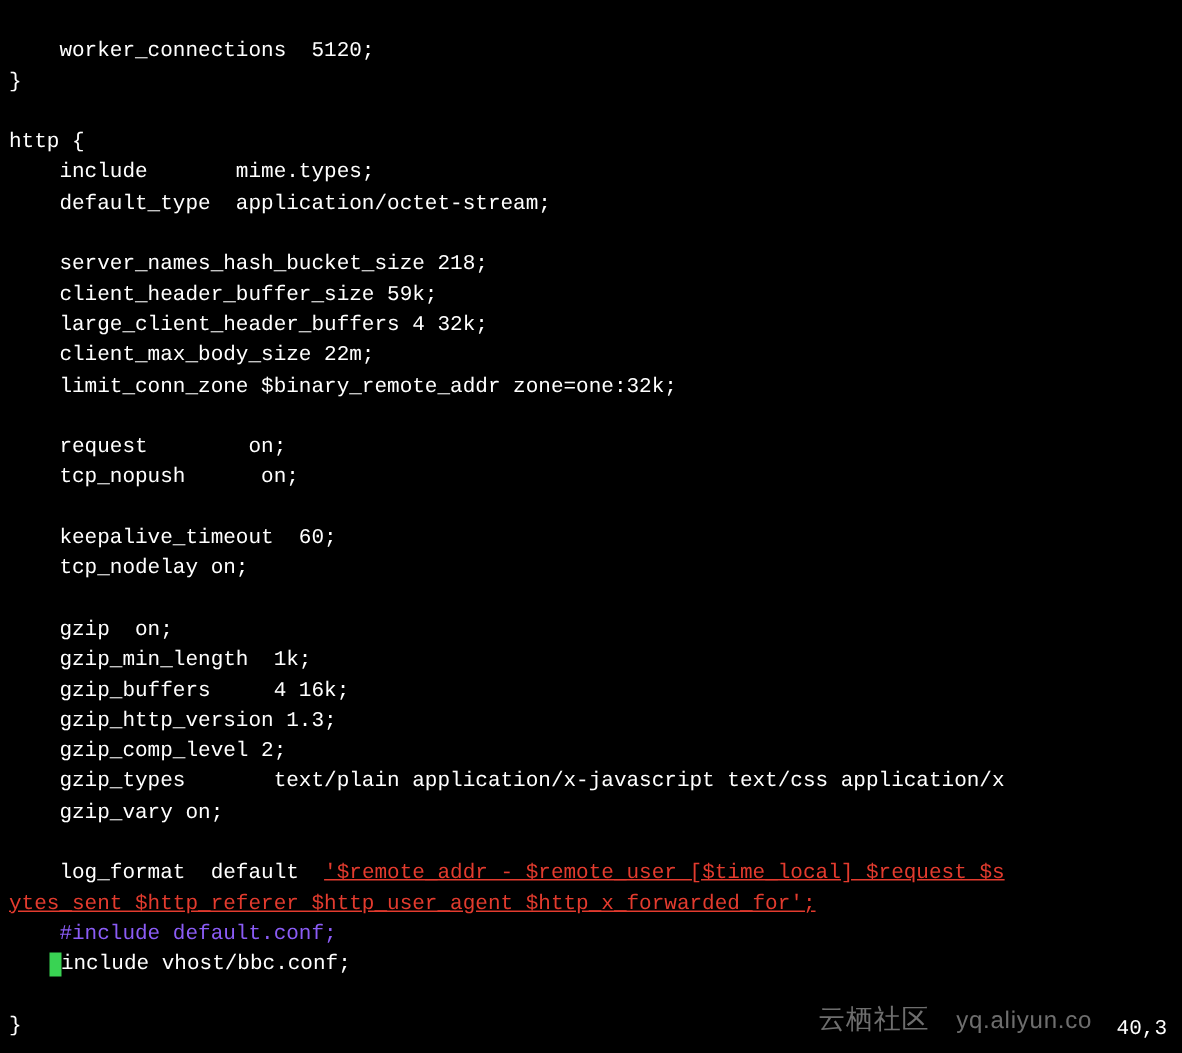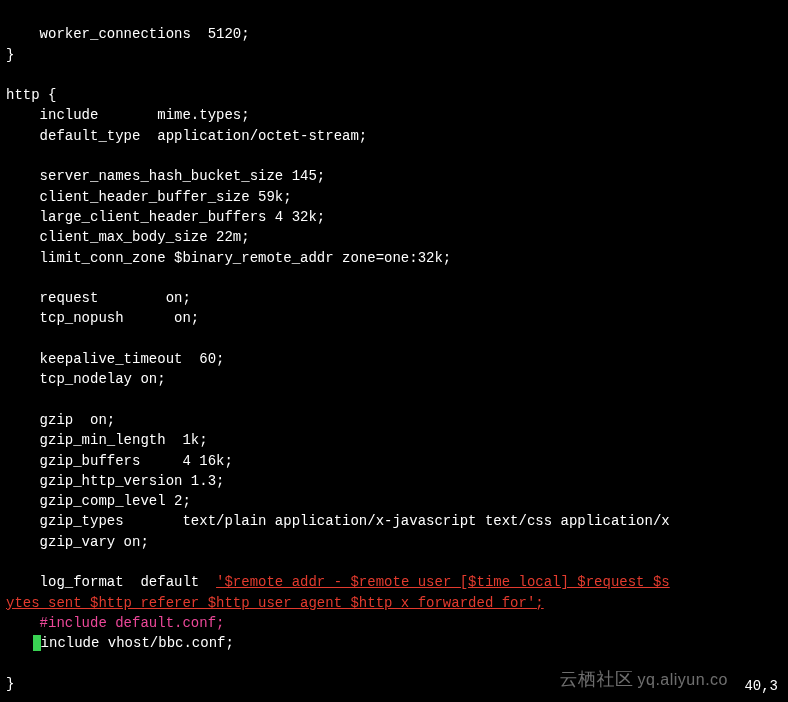--- a/index.html
+++ b/index.html
@@ -13,21 +13,21 @@
     width: 788px;
     height: 702px;
     overflow: hidden;
     position: relative;
   }
   .editor {
     white-space: pre;
     padding: 4px 0 0 6px;
   }
   .red     { color: #e33b2e; text-decoration: underline; }
-  .blue    { color: #ec4899; }
+  .blue    { color: #8b5cf6; }
   .cursor  {
     display: inline-block;
     width: 8px;
     height: 16px;
     background: #39d353;
     vertical-align: text-bottom;
     margin-left: -7px;
   }
   .status {
     position: absolute;
@@ -42,35 +42,35 @@
     bottom: 10px;
     right: 60px;
     color: rgba(200,200,200,0.55);
     font-family: Arial, sans-serif;
     font-size: 16px;
     pointer-events: none;
     letter-spacing: 0.5px;
   }
   .watermark .cn {
     font-size: 18px;
-    margin-right: 4px;
+    margin-right: 18px;
   }
 </style>
 </head>
 <body>
 
 <div class="editor">
 <span>    worker_connections  5120;</span>
 <span>}</span>
 <span></span>
 <span>http {</span>
 <span>    include       mime.types;</span>
 <span>    default_type  application/octet-stream;</span>
 <span></span>
-<span>    server_names_hash_bucket_size 145;</span>
+<span>    server_names_hash_bucket_size 218;</span>
 <span>    client_header_buffer_size 59k;</span>
 <span>    large_client_header_buffers 4 32k;</span>
 <span>    client_max_body_size 22m;</span>
 <span>    limit_conn_zone $binary_remote_addr zone=one:32k;</span>
 <span></span>
 <span>    request        on;</span>
 <span>    tcp_nopush      on;</span>
 <span></span>
 <span>    keepalive_timeout  60;</span>
 <span>    tcp_nodelay on;</span>

